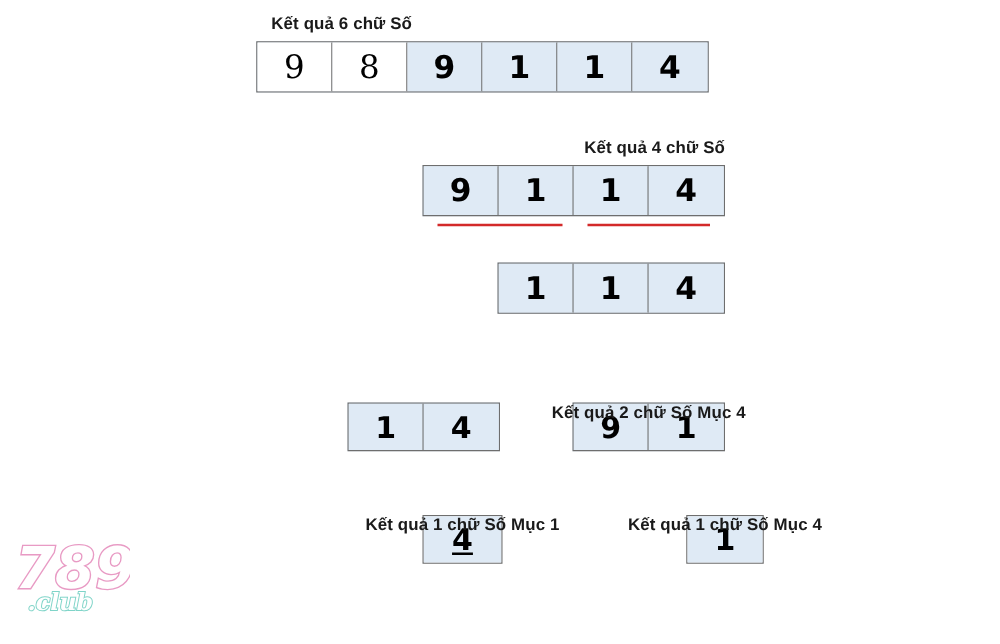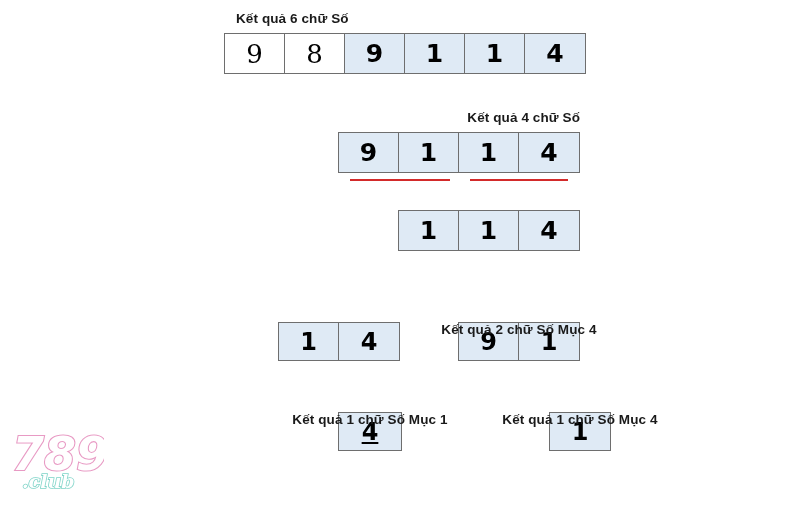--- a/index.html
+++ b/index.html
@@ -57,21 +57,21 @@
   .cell:last-child { border-right: none; }
 
   
   .cell.plain {
     background: #ffffff;
     font-weight: normal;
     font-family: "DejaVu Serif", serif;
   }
 
   
-  #group-6 { left: 224px; top: 11px; }
+  #group-6 { left: 205px; top: 11px; }
   #group-6 .group-label { margin-left: 12px; }
   #group-6 .cell { width: 60px; height: 39px; font-size: 25px; }
   #group-6 .cell.plain { font-size: 26px; }
 
   #group-4 { left: 338px; top: 110px; }
   #group-4 .cell { width: 60px; height: 39px; font-size: 25px; }
 
   .underline-wrap {
     position: relative;
     height: 12px;

